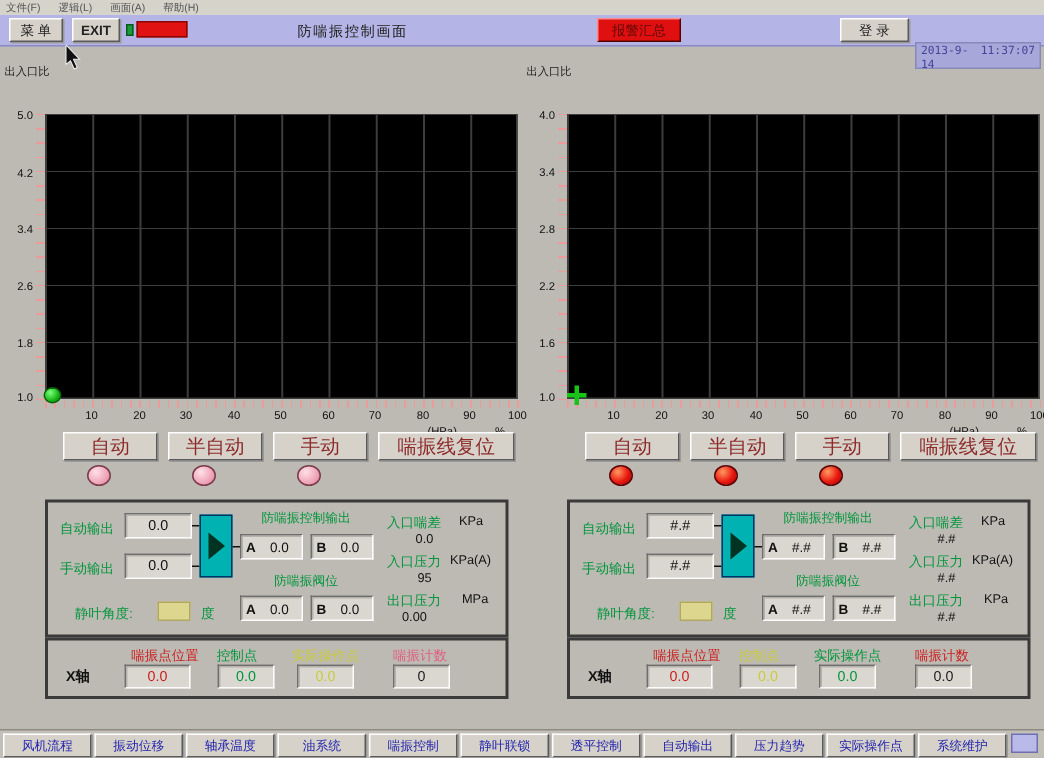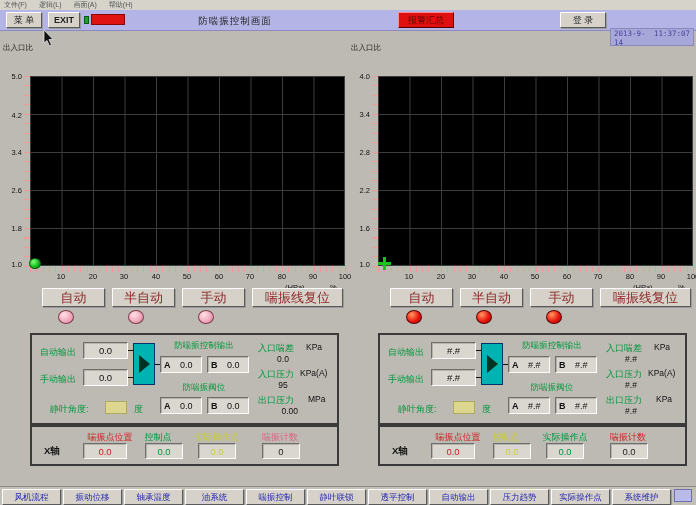--- a/index.html
+++ b/index.html
@@ -181,21 +181,21 @@
     <div class="blade-box" style="left:73px;top:66px;width:22px;height:13px"></div>
     <span class="glabel" style="left:102px;top:68px">度</span>
     <span class="glabel" style="left:226px;top:7px">入口喘差</span>
     <span class="klabel" style="left:274px;top:7px">KPa</span>
     <span class="klabel" style="left:236px;top:19px;width:30px;text-align:center">0.0</span>
     <span class="glabel" style="left:226px;top:33px">入口压力</span>
     <span class="klabel" style="left:268px;top:33px">KPa(A)</span>
     <span class="klabel" style="left:236px;top:45px;width:30px;text-align:center">95</span>
     <span class="glabel" style="left:226px;top:59px">出口压力</span>
     <span class="klabel" style="left:276px;top:59px">MPa</span>
-    <span class="klabel" style="left:236px;top:71px;width:30px;text-align:right">0.00</span>
+    <span class="klabel" style="left:236px;top:71px;width:30px;text-align:left">0.00</span>
   </div>
 
   <div class="panel xrow">
     <span class="xaxis-lbl">X轴</span>
     <span class="hdr c-red" style="left:43px;width:70px">喘振点位置</span>
     <span class="hdr c-green" style="left:101px;width:50px">控制点</span>
     <span class="hdr c-yel" style="left:150px;width:70px">实际操作点</span>
     <span class="hdr c-pink" style="left:218px;width:60px">喘振计数</span>
     <div class="sunken vbox c-red" style="left:51px;top:16px;width:44px;height:16px">0.0</div>
     <div class="sunken vbox c-green" style="left:113px;top:16px;width:38px;height:16px">0.0</div>

